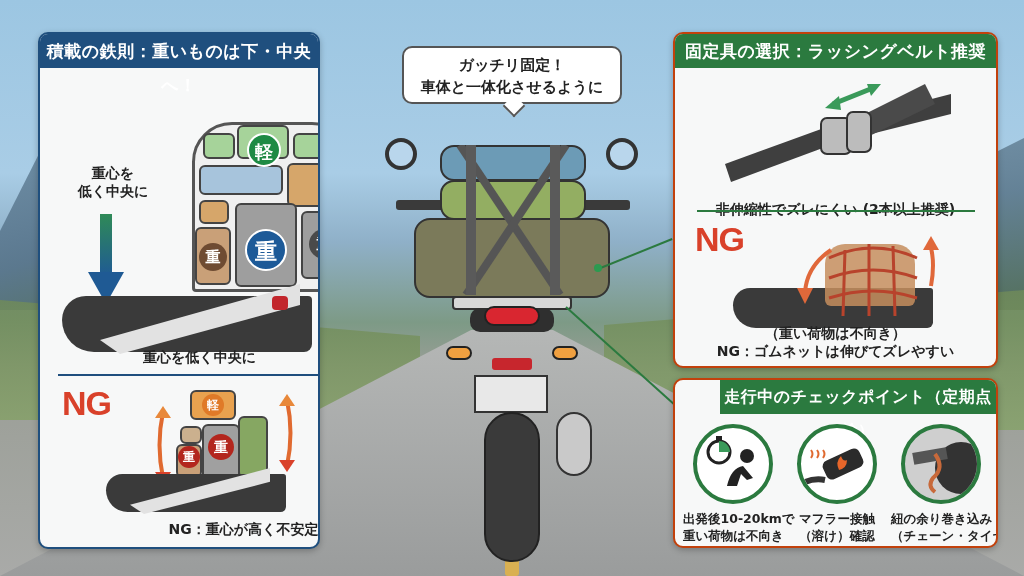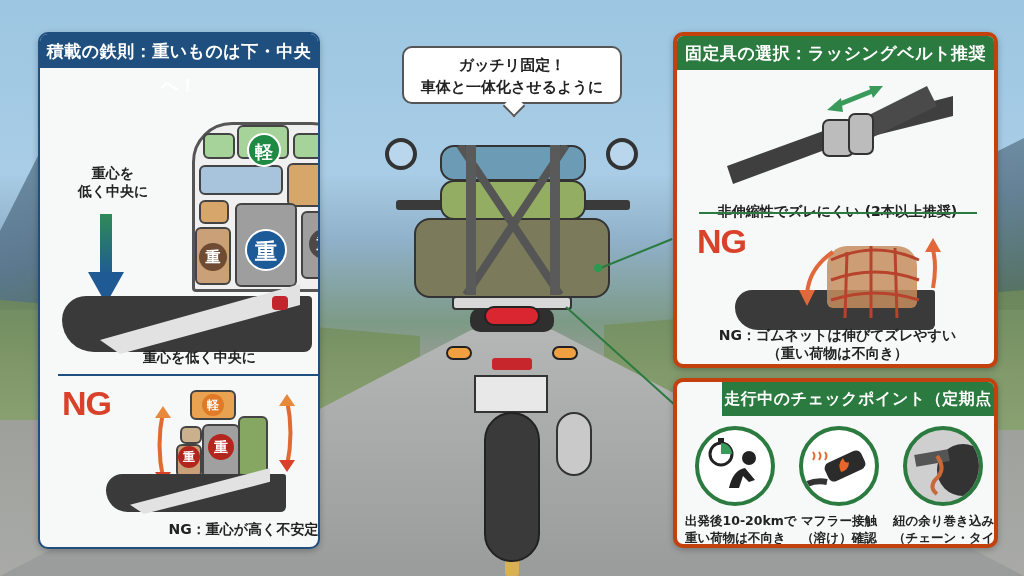--- a/index.html
+++ b/index.html
@@ -22,21 +22,21 @@
   .bg-road { position:absolute; left:0; top:330px; width:1024px; height:246px;
     background: linear-gradient(180deg,#b5b7b6,#9a9c9c);
     clip-path: polygon(46% 0, 54% 0, 100% 100%, 0 100%); }
   .bg-road-line { position:absolute; left:505px; top:548px; width:14px; height:28px; background:#e0b24a; border-radius:3px; opacity:.9;}
 
   
   .panel { position:absolute; background:#f7f8f8; border-radius:10px; overflow:hidden; box-shadow:0 2px 6px rgba(0,0,0,.25);}
   .panel-head { color:#fff; font-weight:bold; font-size:17px; height:34px; line-height:34px; text-align:center; letter-spacing:.5px;}
   .panel-blue { border:2px solid #1f4f7e; }
   .panel-blue .panel-head { background:#1f4f7e; }
-  .panel-green { border:4px solid #c2410c; }
+  .panel-green { border:2px solid #c2410c; }
   .panel-green .panel-head { background:#2b7a3f; }
 
   .caption { position:absolute; font-weight:bold; color:#222; font-size:14px; text-align:center; line-height:18px; }
   .ng { position:absolute; color:#d9412a; font-weight:bold; font-size:34px; letter-spacing:-1px; font-family:"Liberation Sans", sans-serif;}
   .divider { position:absolute; height:2px; }
 
   
   #left-panel { left:38px; top:32px; width:282px; height:517px; }
   .rack-outline { position:absolute; left:152px; top:88px; width:160px; height:170px; border:3px solid #555; border-radius:40px 40px 4px 4px; background:#f0f0f0; }
   .box { position:absolute; border:2px solid #444; border-radius:6px; }
@@ -199,22 +199,22 @@
   </svg>
   <svg style="position:absolute;left:120px;top:212px" width="40" height="60">
     <path d="M36 4 Q12 20 10 46" stroke="#e0683a" stroke-width="4" fill="none"></path>
       <polygon points="2,42 18,42 10,58" fill="#e0683a"></polygon>
   </svg>
   <svg style="position:absolute;left:244px;top:200px" width="24" height="54">
     <path d="M12 52 Q16 30 12 14" stroke="#e0683a" stroke-width="4" fill="none"></path>
       <polygon points="4,16 20,16 12,2" fill="#e0683a"></polygon>
   </svg>
   <div class="caption" style="left:0;top:290px;width:321px;">
+    <div>（重い荷物は不向き）</div>
     <div>NG：ゴムネットは伸びてズレやすい</div>
-    <div>（重い荷物は不向き）</div>
   </div>
 </div>
 
 <div id="right-bottom" class="panel panel-green">
   <div class="panel-head" style="font-size:16px;">走行中のチェックポイント（定期点検）</div>
 
   <div class="check-item" style="left:8px;">
     <div class="check-circle">
       <svg width="72" height="72" viewBox="0 0 72 72">
         <circle cx="22" cy="24" r="11" fill="#fff" stroke="#222" stroke-width="3"></circle>

